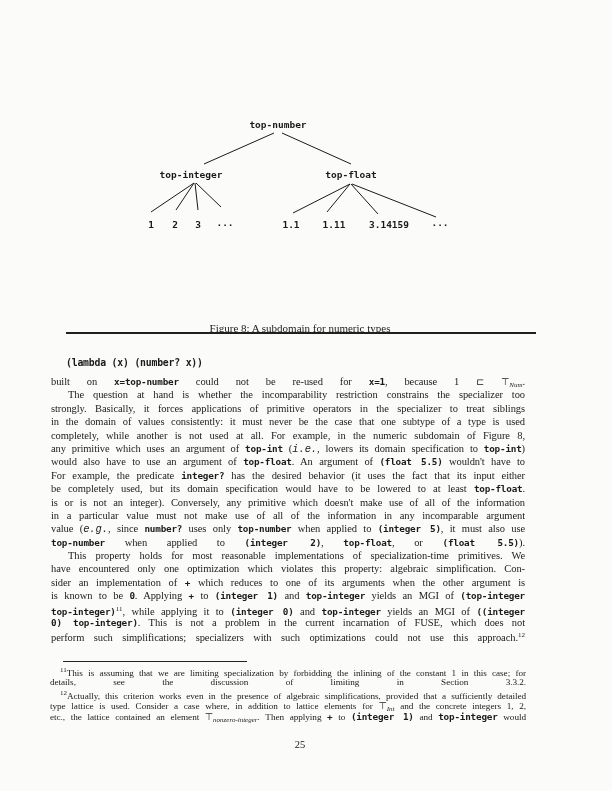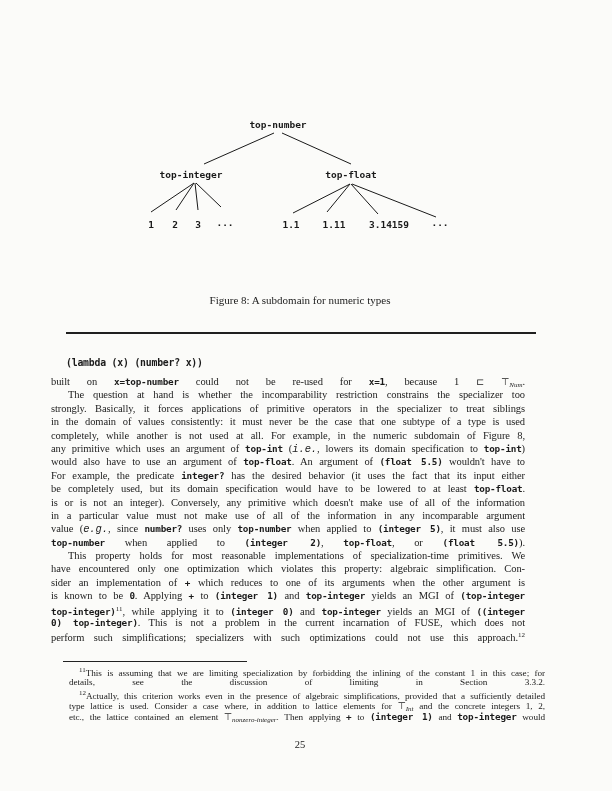--- a/index.html
+++ b/index.html
@@ -13,21 +13,21 @@
   }
   .page{position:absolute;inset:0;padding-left:24px;}
   svg text{
     font-family:"DejaVu Sans Mono", monospace;
     font-weight:bold;
     font-size:9.5px;
     fill:#1a1a1a;
   }
   svg line{stroke:#1a1a1a;stroke-width:1;}
   .caption{
-    position:absolute;left:63px;top:294px;width:474px;
+    position:absolute;left:63px;top:322px;width:474px;
     text-align:center;font-size:11px;
   }
   .rule{
     position:absolute;left:66px;top:332px;width:470px;height:1.5px;
     background:#1f1f1f;
   }
   .codeline{
     position:absolute;left:66px;top:357px;
     font-family:"DejaVu Sans Mono", monospace;
     font-weight:600;font-size:9.8px;letter-spacing:-0.2px;
@@ -42,21 +42,21 @@
     text-align:justify;text-align-last:justify;
   }
   #footnotes .line{
     height:11.5px;line-height:11.5px;
     white-space:nowrap;
     text-align:justify;text-align-last:justify;
   }
   .line.endpar{text-align-last:left;}
   .line.indent{text-indent:17px;}
   #footnotes{
-    position:absolute;left:69px;top:665px;width:476px;
+    position:absolute;left:50px;top:665px;width:476px;
     font-size:9.2px;letter-spacing:-0.05px;
   }
   #footnotes .line.indent{text-indent:10px;}
   .fnrule{
     position:absolute;left:63px;top:661px;width:184px;height:1px;
     background:#222;
   }
   .pagenum{
     position:absolute;left:63px;top:739px;width:474px;
     text-align:center;font-size:10.5px;

